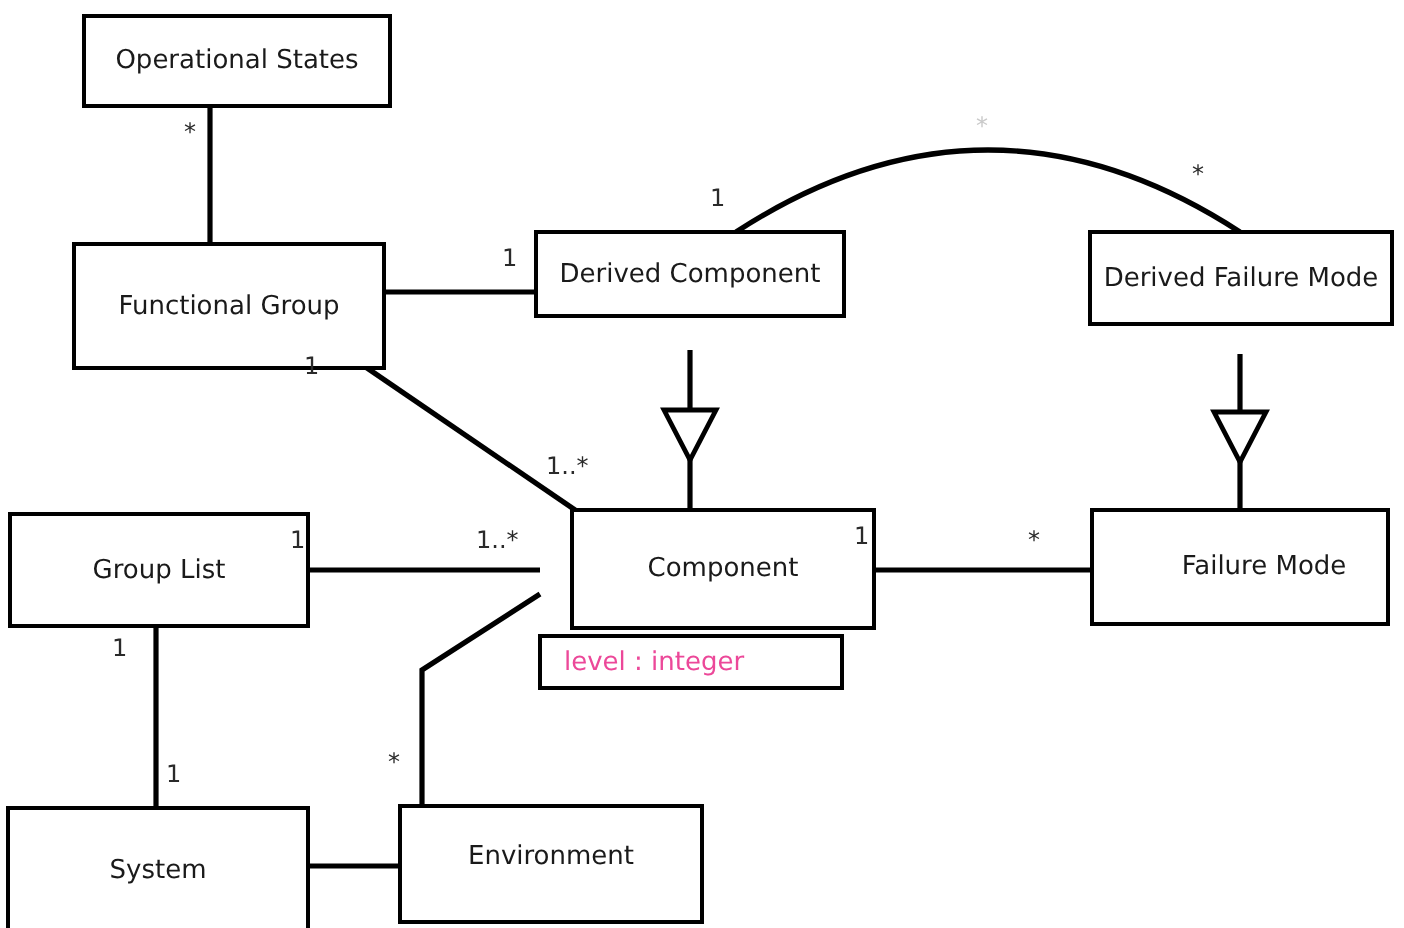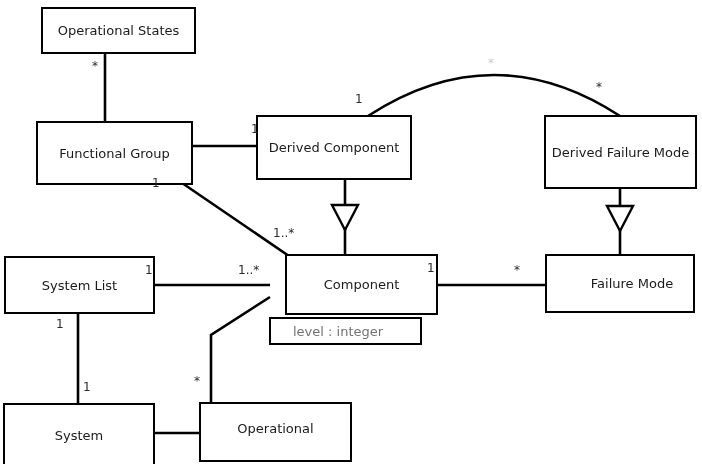--- a/index.html
+++ b/index.html
@@ -42,23 +42,23 @@
     white-space: nowrap;
   }
   .uml-attrs {
     position: absolute;
     box-sizing: border-box;
     background: #ffffff;
     border: 2px solid #000000;
     border-top-width: 2px;
     display: flex;
     align-items: center;
-    padding-left: 22px;
+    padding-left: 11px;
     font-size: 13px;
-    color: #737373;
+    color: #ec4899;
     white-space: nowrap;
   }
   .mult {
     position: absolute;
     font-size: 12px;
     color: #2a2a2a;
     white-space: nowrap;
     line-height: 1;
   }
   .mult-faint {
@@ -91,47 +91,47 @@
   </svg>
 
   <div class="uml-class" style="left:41px; top:7px; width:155px; height:47px;">
     <div class="uml-name">Operational States</div>
   </div>
 
   <div class="uml-class" style="left:36px; top:121px; width:157px; height:64px;">
     <div class="uml-name">Functional Group</div>
   </div>
 
-  <div class="uml-class" style="left:256px; top:115px; width:156px; height:65px;">
+  <div class="uml-class" style="left:267px; top:115px; width:156px; height:44px;">
     <div class="uml-name">Derived Component</div>
   </div>
 
-  <div class="uml-class" style="left:544px; top:115px; width:153px; height:74px;">
+  <div class="uml-class" style="left:544px; top:115px; width:153px; height:48px;">
     <div class="uml-name">Derived Failure Mode</div>
   </div>
 
   <div class="uml-class" style="left:4px; top:256px; width:151px; height:58px;">
-    <div class="uml-name">System List</div>
+    <div class="uml-name">Group List</div>
   </div>
 
   <div class="uml-class" style="left:269px; top:254px; width:153px; height:61px;margin-left:16px;">
     <div class="uml-name">Component</div>
   </div>
   <div class="uml-attrs" style="left:269px; top:317px; width:153px; height:28px;">level : integer</div>
 
   <div class="uml-class" style="left:545px; top:254px; width:150px; height:59px;padding-left:24px;">
     <div class="uml-name">Failure Mode</div>
   </div>
 
   <div class="uml-class" style="left:3px; top:403px; width:152px; height:71px;">
     <div class="uml-name" style="margin-top:-6px;">System</div>
   </div>
 
   <div class="uml-class" style="left:199px; top:402px; width:153px; height:60px;">
-    <div class="uml-name" style="margin-top:-7px;">Operational</div>
+    <div class="uml-name" style="margin-top:-7px;">Environment</div>
   </div>
 
   <div class="mult" style="left:92px; top:60px;">*</div>
   <div class="mult" style="left:251px; top:123px;">1</div>
   <div class="mult" style="left:152px; top:177px;">1</div>
   <div class="mult" style="left:273px; top:227px;">1..*</div>
   <div class="mult" style="left:355px; top:93px;">1</div>
   <div class="mult" style="left:596px; top:81px;">*</div>
   <div class="mult mult-faint" style="left:488px; top:57px;">*</div>
   <div class="mult" style="left:145px; top:264px;">1</div>

